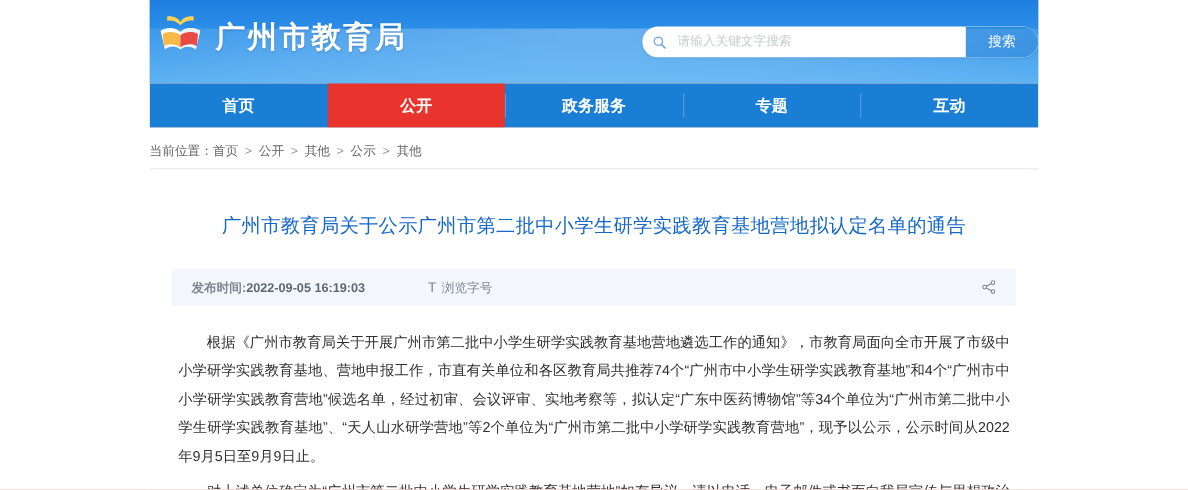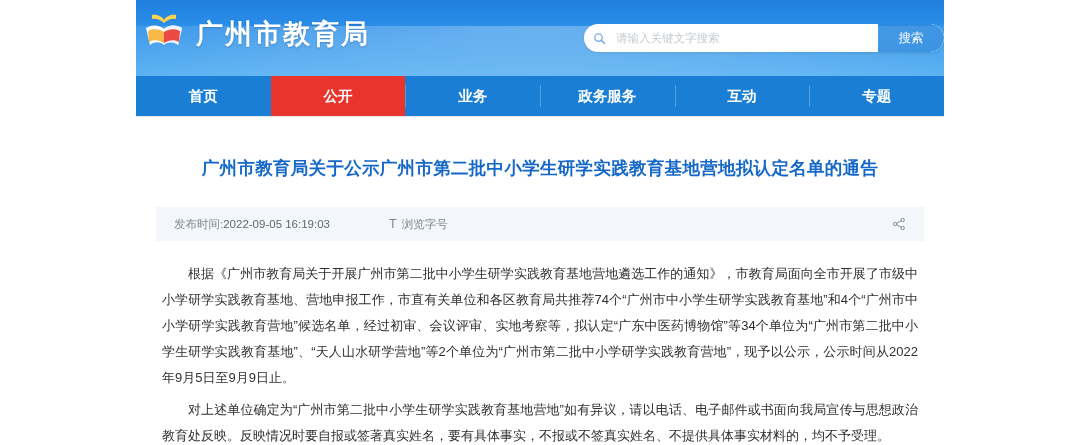--- a/index.html
+++ b/index.html
@@ -156,36 +156,36 @@
     margin: 0 0 0 0;
   }
   .article {
     position: relative;
     padding: 0 20px;
   }
   .article-title {
     text-align: center;
     color: #1668c8;
     font-size: 17.5px;
-    font-weight: bold;
+    font-weight: normal;
     line-height: 1.5;
     padding: 38px 10px 26px 10px;
     letter-spacing: 0.3px;
   }
   .meta-bar {
     display: flex;
     align-items: center;
     height: 34px;
     background: #f3f7fb;
     color: #7c8691;
     font-size: 11.5px;
     padding: 0 18px;
     gap: 0;
   }
-  .meta-item { white-space: nowrap; }
+  .meta-item { white-space: nowrap; font-weight: bold; }
   .meta-pub { width: 215px; }
   .meta-src { width: 190px; }
   .meta-views { width: 160px; }
   .meta-font { flex: 1; display: flex; align-items: center; gap: 5px; }
   .meta-font .tchar { font-size: 12.5px; color: #7c8691; }
   .meta-share { margin-left: auto; display: flex; align-items: center; color: #7c8691; }
   .meta-strong { color: #5d6872; }
 
   .body-text {
     padding: 20px 6px 0 6px;
@@ -231,30 +231,32 @@
         <input class="search-input" type="text" placeholder="请输入关键文字搜索" style="">
         <button class="search-btn">搜索</button>
       </div>
     </div>
   </div>
 
   <div class="nav">
     <div class="nav-inner">
       <div class="nav-item">首页</div>
       <div class="nav-item active">公开</div>
-      <div class="nav-item">业务</div>
       <div class="nav-item">政务服务</div>
+      <div class="nav-item">专题</div>
       <div class="nav-item">互动</div>
-      <div class="nav-item">专题</div>
     </div>
   </div>
 
   <div class="content">
     <div class="content-inner">
 
+      <div class="breadcrumb">
+        <span>当前位置：</span><span>首页</span><span class="sep">&gt;</span><span>公开</span><span class="sep">&gt;</span><span>其他</span><span class="sep">&gt;</span><span>公示</span><span class="sep">&gt;</span><span>其他</span>
+      </div>
 
       <div class="divider"></div>
 
       <div class="article">
         <div class="article-title">广州市教育局关于公示广州市第二批中小学生研学实践教育基地营地拟认定名单的通告</div>
 
         <div class="meta-bar">
           <div class="meta-item meta-pub">
             <span>发布时间:</span><span class="meta-strong">2022-09-05 16:19:03</span>
           </div>

